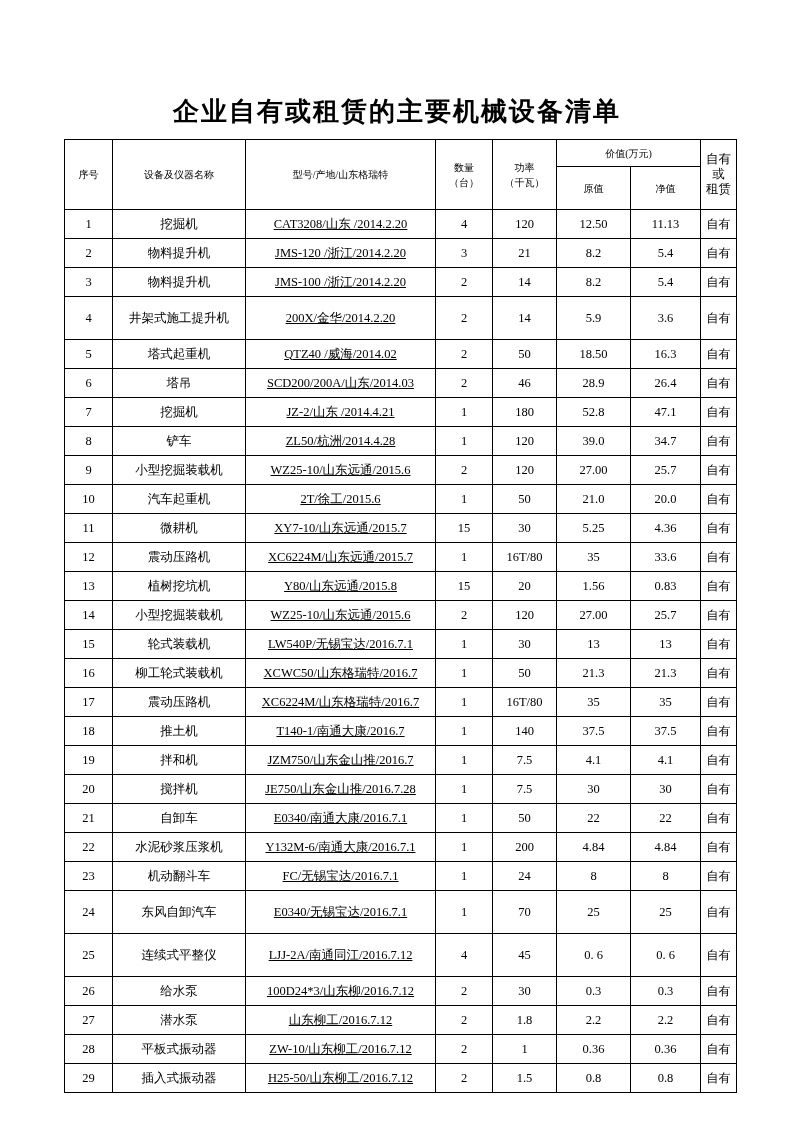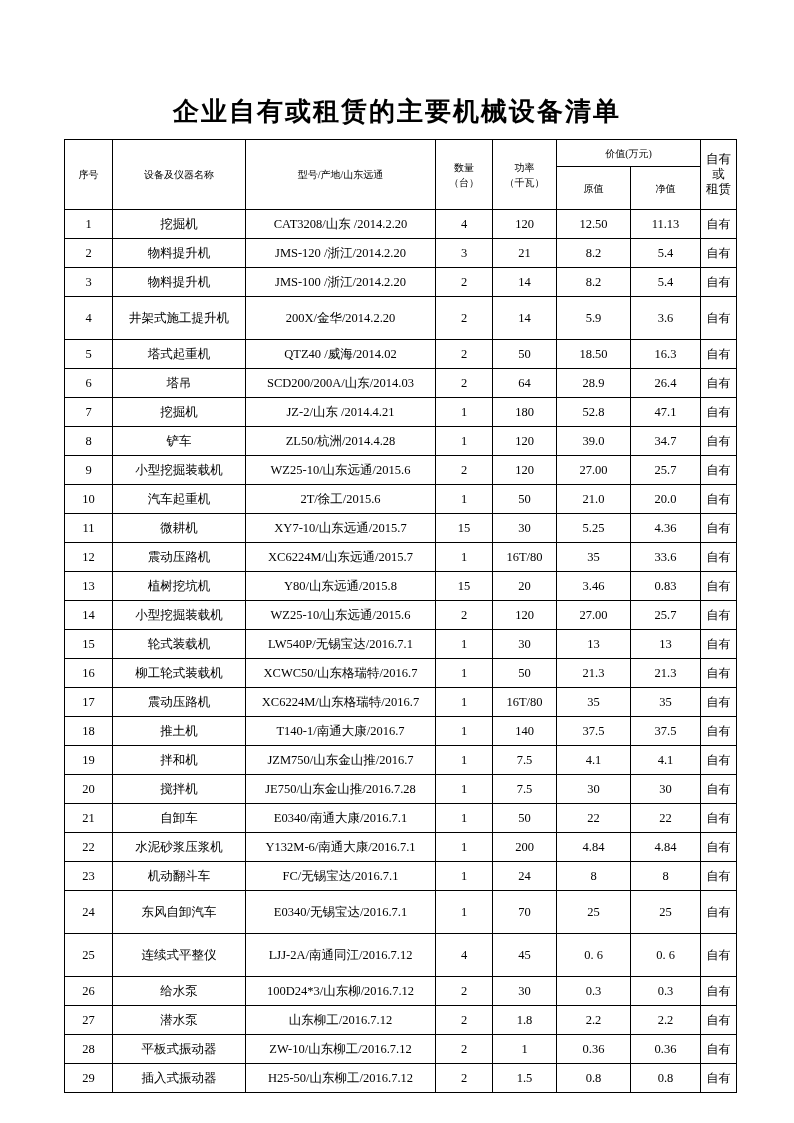--- a/index.html
+++ b/index.html
@@ -91,21 +91,21 @@
     padding-left: 7px;
   }
   td.left-num {
     text-align: left;
     padding-left: 9px;
   }
   td.own-cell {
     font-size: 12px;
     padding: 0 1px;
   }
-  .nowrap { white-space: nowrap; }
+  .nowrap { white-space: nowrap; text-decoration: underline; }
 </style>
 </head>
 <body>
 
 <div class="page">
 
   <div class="doc-title">企业自有或租赁的主要机械设备清单</div>
 
   <div class="table-wrap">
     <table class="equip">
@@ -116,21 +116,21 @@
         <col class="c-qty">
         <col class="c-power">
         <col class="c-orig">
         <col class="c-net">
         <col class="c-own">
       </colgroup>
       <thead>
         <tr>
           <td rowspan="2" class="hdr-tall">序号</td>
           <td rowspan="2" class="hdr-tall">设备及仪器名称</td>
-          <td rowspan="2" class="hdr-tall">型号/产地/山东远通</td>
+          <td rowspan="2" class="hdr-tall">型号/产地/山东格瑞特</td>
           <td rowspan="2" class="hdr-tall two-line">
             <div>数量</div>
             <div>（台）</div>
           </td>
           <td rowspan="2" class="hdr-tall two-line">
             <div>功率</div>
             <div>（千瓦）</div>
           </td>
           <td colspan="2" class="hdr-split-top">价值(万元)</td>
           <td rowspan="2" class="hdr-tall own-head">
@@ -193,21 +193,21 @@
             <td>50</td>
             <td>18.50</td>
             <td>16.3</td>
             <td class="own-cell">自有</td>
           </tr>
           <tr>
             <td>6</td>
             <td class="name-cell">塔吊</td>
             <td class="model-cell nowrap">SCD200/200A/山东/2014.03</td>
             <td>2</td>
-            <td>64</td>
+            <td>46</td>
             <td>28.9</td>
             <td>26.4</td>
             <td class="own-cell">自有</td>
           </tr>
           <tr>
             <td>7</td>
             <td class="name-cell">挖掘机</td>
             <td class="model-cell nowrap">JZ-2/山东 /2014.4.21</td>
             <td>1</td>
             <td>180</td>
@@ -264,21 +264,21 @@
             <td>35</td>
             <td>33.6</td>
             <td class="own-cell">自有</td>
           </tr>
           <tr>
             <td>13</td>
             <td class="name-cell">植树挖坑机</td>
             <td class="model-cell nowrap">Y80/山东远通/2015.8</td>
             <td>15</td>
             <td>20</td>
-            <td>3.46</td>
+            <td>1.56</td>
             <td>0.83</td>
             <td class="own-cell">自有</td>
           </tr>
           <tr>
             <td>14</td>
             <td class="name-cell">小型挖掘装载机</td>
             <td class="model-cell nowrap">WZ25-10/山东远通/2015.6</td>
             <td>2</td>
             <td>120</td>
             <td>27.00</td>

